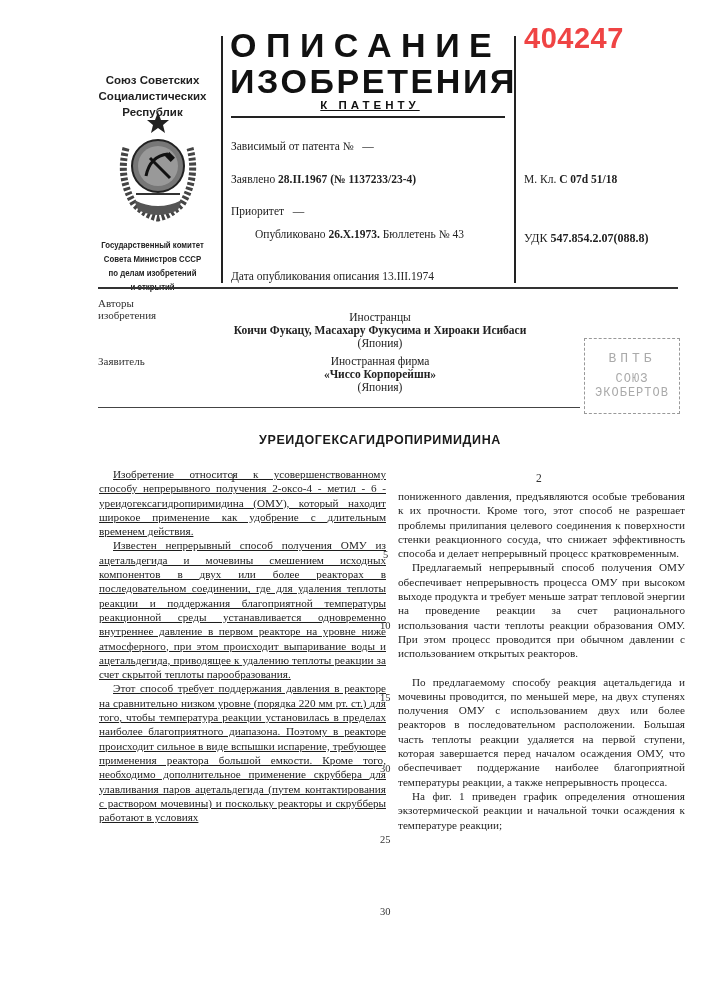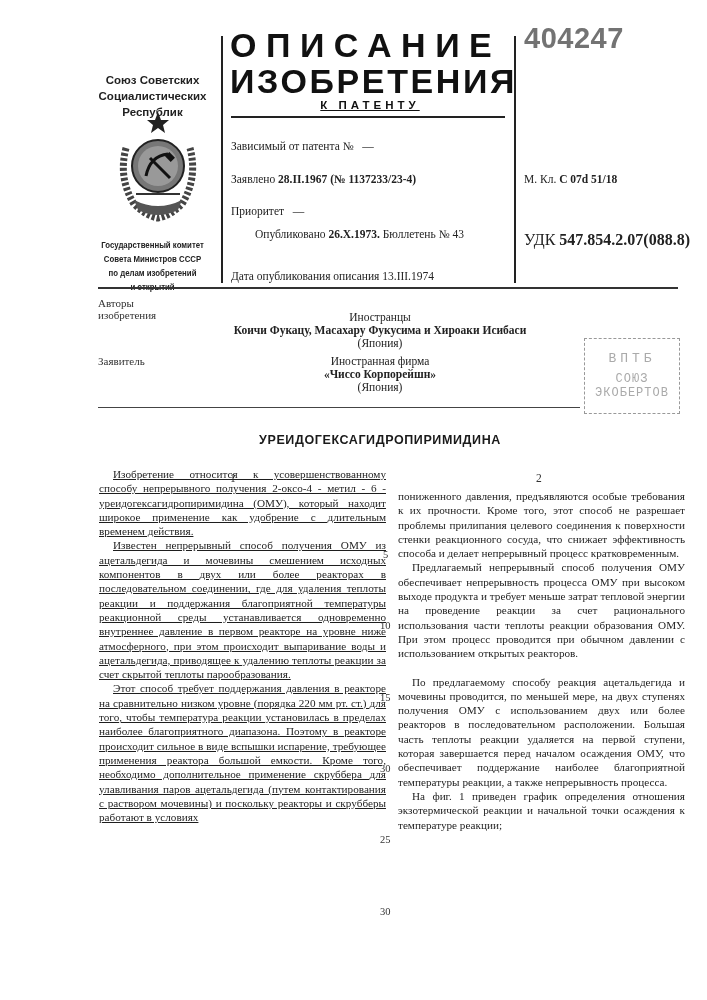--- a/index.html
+++ b/index.html
@@ -18,23 +18,23 @@
   .v2 { left: 514px; top: 36px; height: 247px; }
 
   .title1 { left: 230px; top: 26px; width: 280px; font-family: "Liberation Sans", sans-serif; font-weight: bold; font-size: 34px; letter-spacing: 9.5px; line-height: 38px; color: #111; white-space: nowrap; }
   .title2 { left: 230px; top: 62px; width: 280px; font-family: "Liberation Sans", sans-serif; font-weight: bold; font-size: 34px; letter-spacing: 2.6px; line-height: 38px; color: #111; white-space: nowrap; }
   .title3 { left: 230px; top: 99px; width: 280px; text-align: center; font-family: "Liberation Sans", sans-serif; font-weight: bold; font-size: 11.5px; letter-spacing: 4px; color: #111; text-decoration: underline; }
   .hline-title { left: 231px; top: 116px; width: 274px; height: 1.5px; background: #222; }
 
   .meta { left: 231px; font-size: 11.5px; color: #222; white-space: nowrap; }
   .meta b { font-weight: bold; }
 
-  .patent-no { left: 524px; top: 22px; font-family: "Liberation Sans", sans-serif; font-weight: bold; font-size: 29px; letter-spacing: 0.5px; color: #737373; }
+  .patent-no { left: 524px; top: 22px; font-family: "Liberation Sans", sans-serif; font-weight: bold; font-size: 29px; letter-spacing: 0.5px; color: #ef4444; }
   .mkl { left: 524px; top: 173px; font-size: 11.5px; color: #222; white-space: nowrap; }
-  .udk { left: 524px; top: 231px; font-size: 16px; color: #222; white-space: nowrap; }
+  .udk { left: 524px; top: 231px; font-size: 12px; color: #222; white-space: nowrap; }
 
   .hline-main { left: 98px; top: 287px; width: 580px; height: 1.5px; background: #333; }
   .hline-authors { left: 98px; top: 407px; width: 482px; height: 1px; background: #444; }
 
   .label-sm { font-size: 11px; color: #333; line-height: 12px; }
   .center-block { left: 190px; width: 380px; text-align: center; font-size: 11.5px; line-height: 13px; color: #222; }
   .center-block .bold { font-weight: bold; }
 
   .stamp { left: 584px; top: 338px; width: 96px; height: 76px; border: 1px dashed #999; color: #aaa; font-family: "Liberation Mono", monospace; text-align: center; }
   .stamp .s1 { font-size: 13px; letter-spacing: 4px; margin-top: 12px; }

